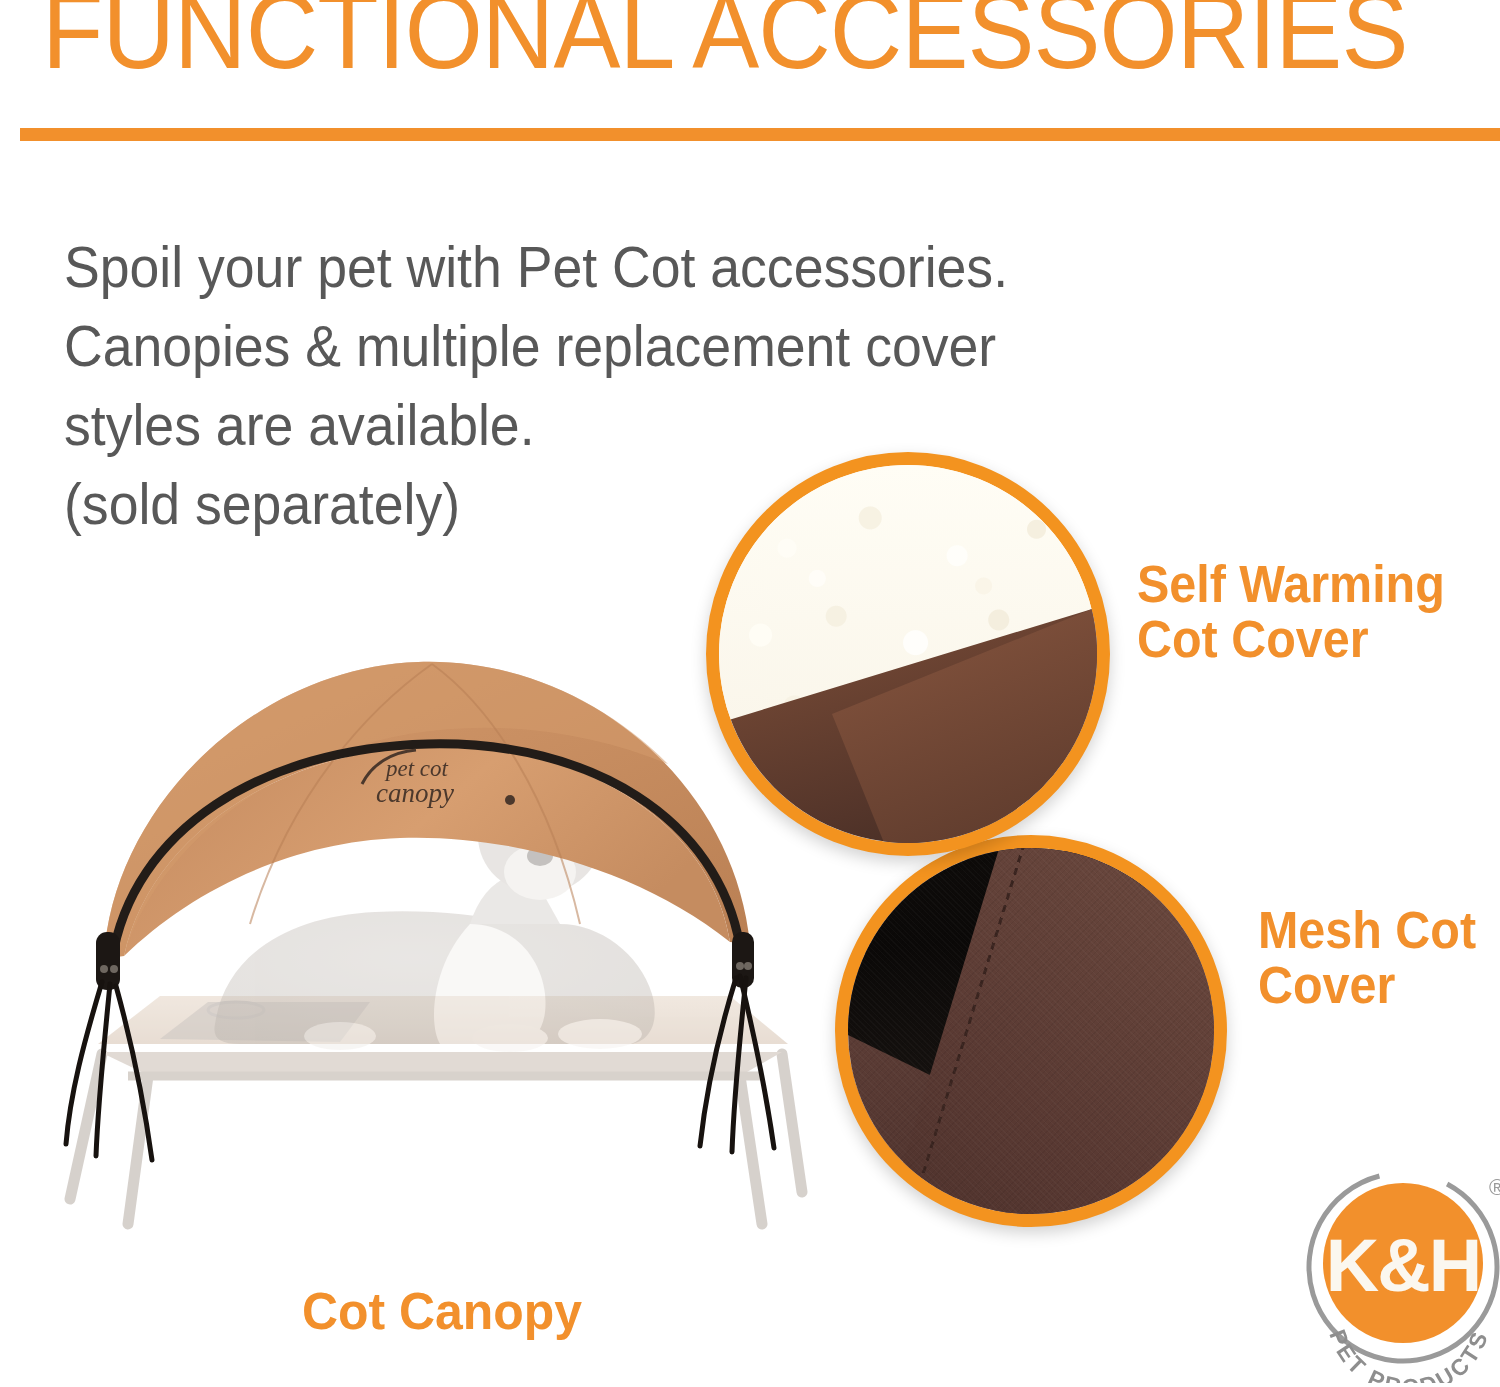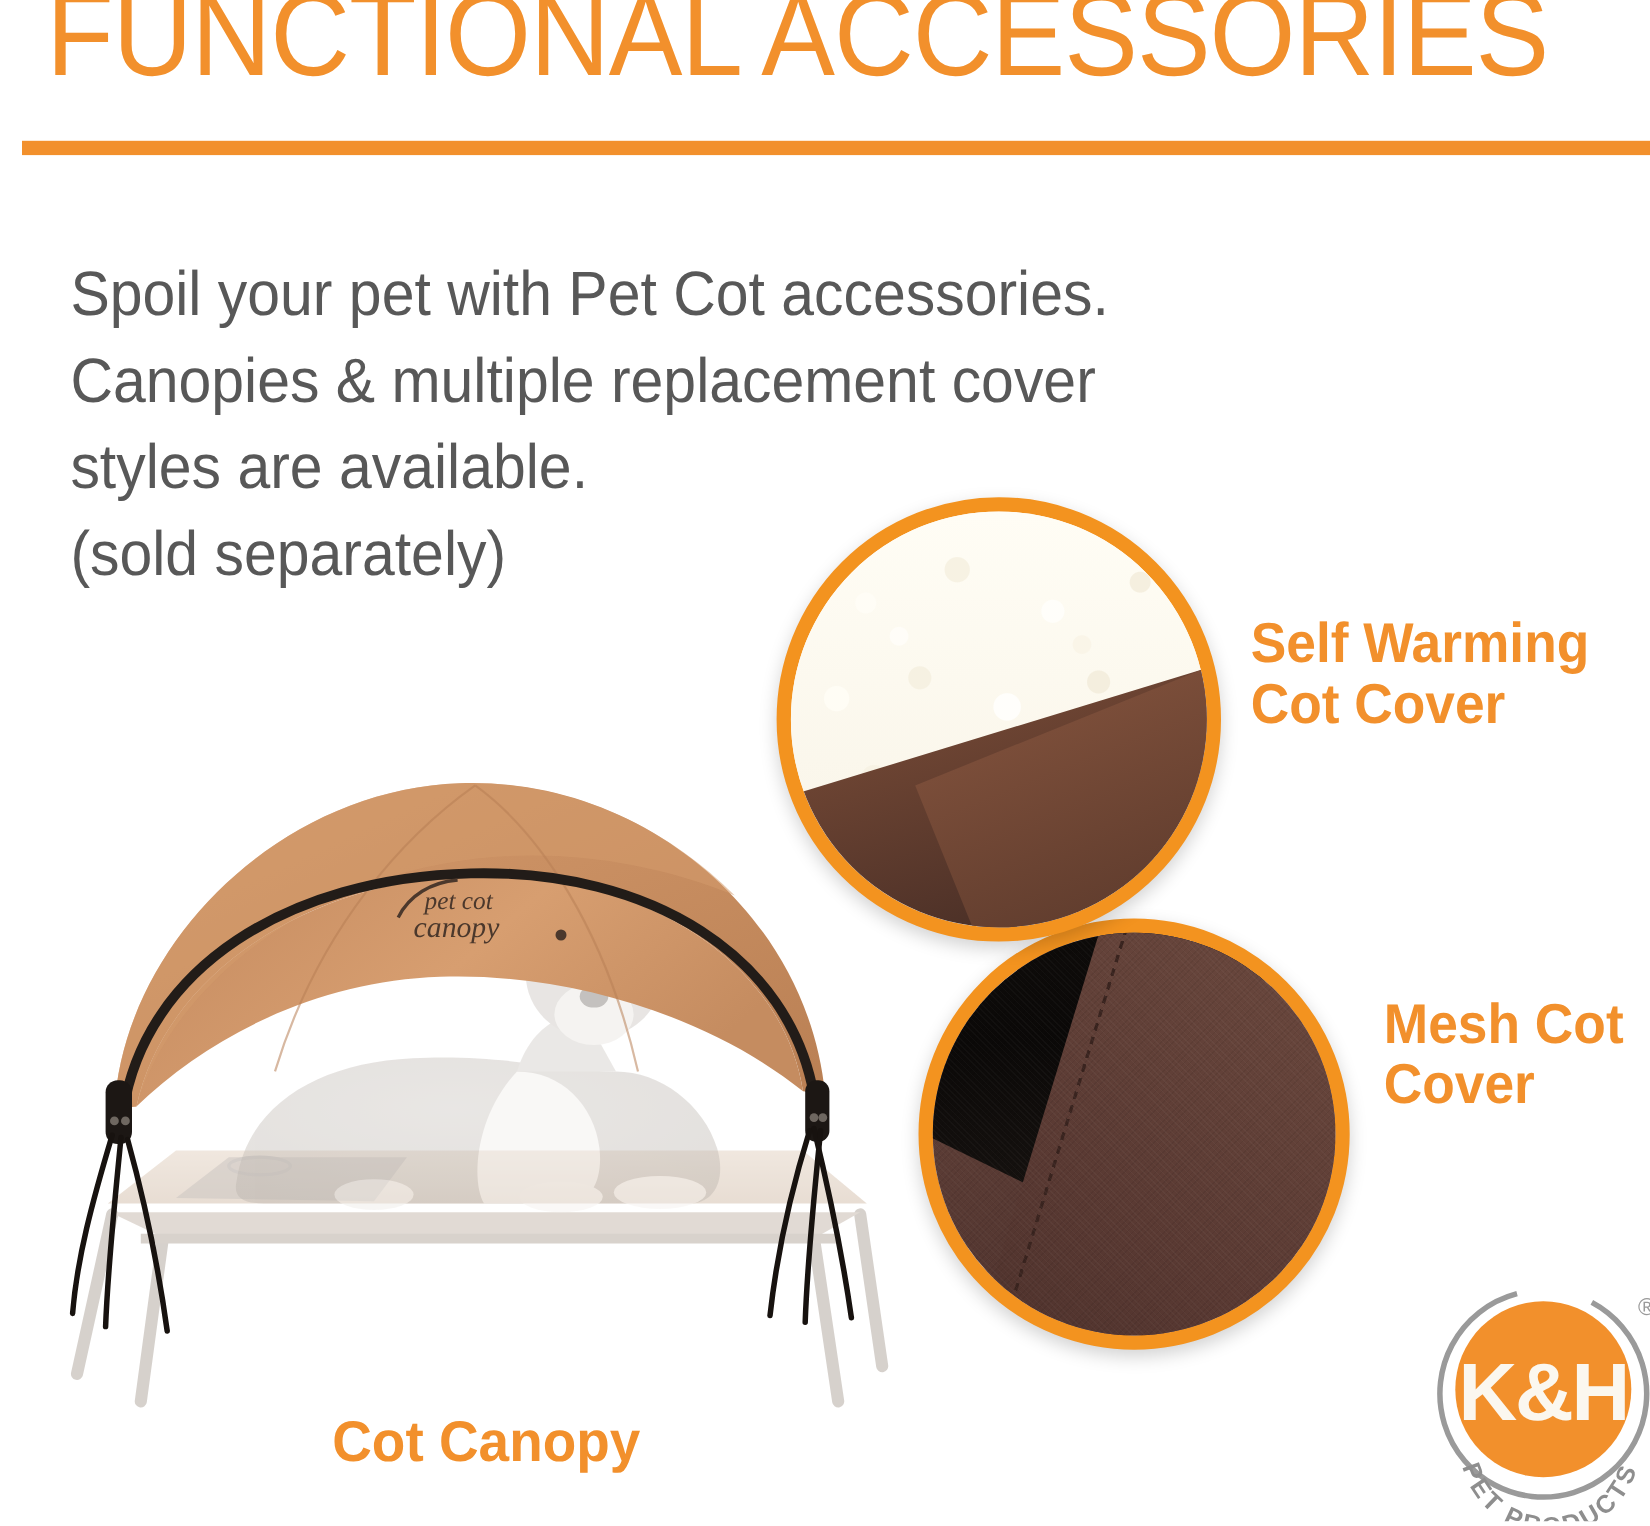--- a/index.html
+++ b/index.html
@@ -119,21 +119,21 @@
   .inset-label{
     position:absolute;color:#F2902C;font-weight:700;
     font-size:51px;line-height:55px;
     transform:scaleX(0.95);transform-origin:left top;
     white-space:nowrap;
   }
   .label-warm{left:1117px;top:557px;}
   .label-mesh{left:1238px;top:903px;}
 
   
-  .product{position:absolute;left:20px;top:674px;width:790px;height:640px;}
+  .product{position:absolute;left:20px;top:624px;width:790px;height:640px;}
 
   
   .caption{
     position:absolute;left:282px;top:1282px;
     color:#F2902C;font-weight:700;font-size:52px;line-height:58px;
     transform:scaleX(0.96);transform-origin:left top;white-space:nowrap;
   }
 
   
   .logo{position:absolute;left:1283px;top:1163px;width:212px;height:220px;}

